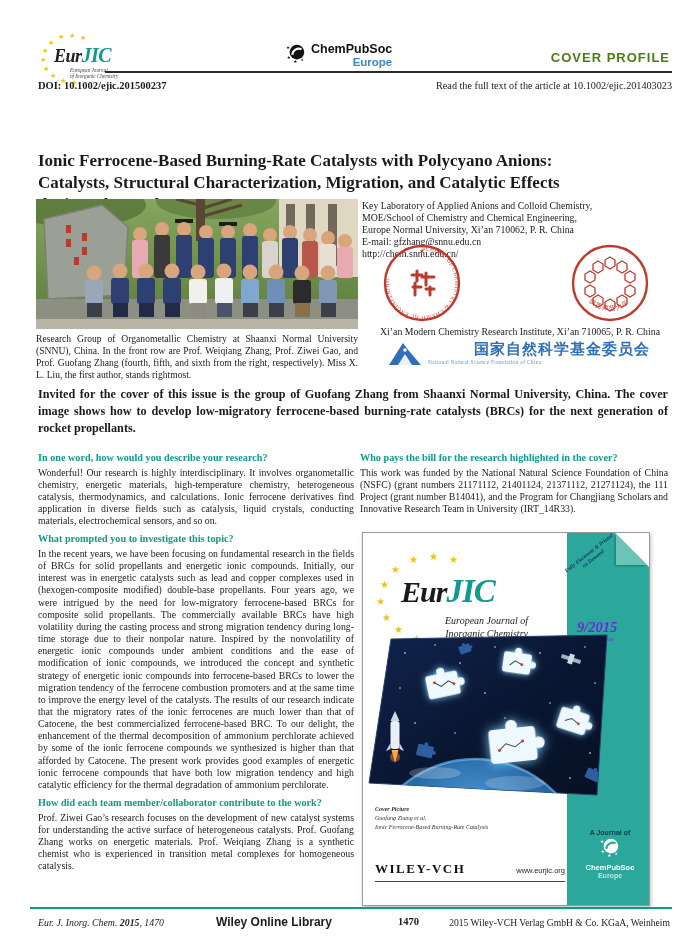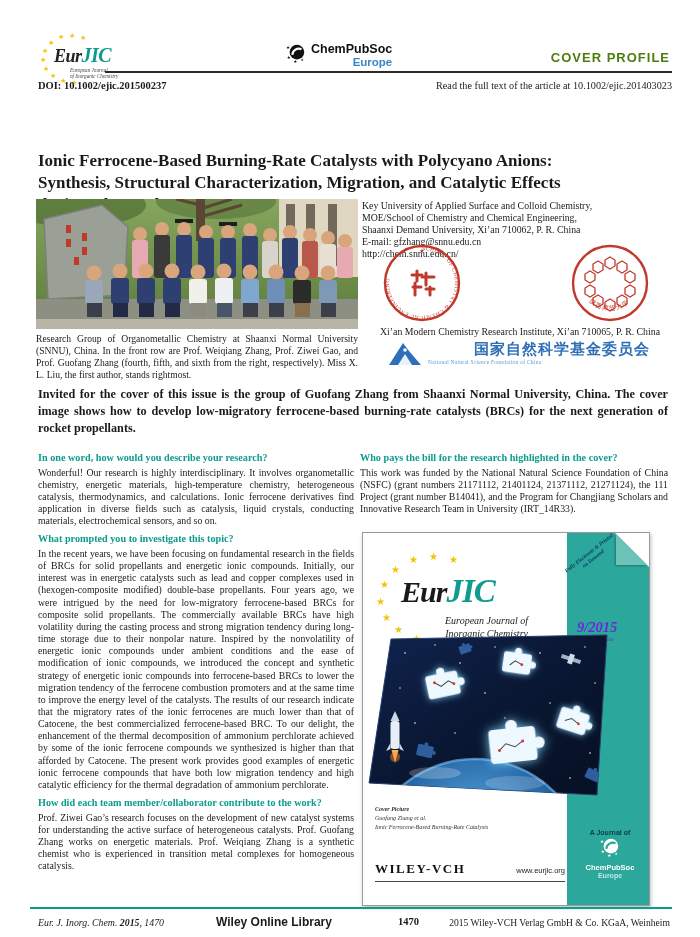--- a/index.html
+++ b/index.html
@@ -139,21 +139,21 @@
   <div class="sectionlbl">COVER PROFILE</div>
   <div class="hrule"></div>
 
   <div class="doirow">
     <span class="doi">DOI: 10.1002/ejic.201500237</span>
     <span class="readlink">Read the full text of the article at 10.1002/ejic.201403023</span>
   </div>
 
   <h1 class="title">
     <span>Ionic Ferrocene-Based Burning-Rate Catalysts with Polycyano Anions:</span>
-    <span>Synthesis, Structural Characterization, Migration, and Catalytic Effects</span>
+    <span>Catalysts, Structural Characterization, Migration, and Catalytic Effects</span>
     <span>during ChemPubSoc</span>
   </h1>
 
   <div class="photo">
     <svg width="322" height="130" viewBox="0 0 322 130">
       <defs>
         <linearGradient id="bgG" x1="0" y1="0" x2="0" y2="1">
           <stop offset="0" stop-color="#86a55e"></stop>
             <stop offset="0.6" stop-color="#6d8c49"></stop>
             <stop offset="1" stop-color="#5c7a3c"></stop>
@@ -235,23 +235,23 @@
           <rect x="259" y="104" width="15" height="14" fill="#8a6f4d"></rect>
         <circle cx="292" cy="74" r="7.5" fill="#d8a57d"></circle>
           <rect x="283" y="81" width="18" height="24" rx="3" fill="#7f98b5"></rect>
           <rect x="285" y="104" width="15" height="14" fill="#3a3f4a"></rect>
       </g>
     </svg>
   </div>
   <p class="photocap">Research Group of Organometallic Chemistry at Shaanxi Normal University (SNNU), China. In the front row are Prof. Weiqiang Zhang, Prof. Ziwei Gao, and Prof. Guofang Zhang (fourth, fifth, and sixth from the right, respectively). Miss X. L. Liu, the first author, stands rightmost.</p>
 
   <div class="affil">
-    <div>Key University of Applied Surface and Colloid Chemistry,</div>
+    <div>Key Laboratory of Applied Anions and Colloid Chemistry,</div>
     <div>MOE/School of Chemistry and Chemical Engineering,</div>
-    <div>Shaanxi Demand University, Xi’an 710062, P. R. China</div>
+    <div>Europe Normal University, Xi’an 710062, P. R. China</div>
     <div>E-mail: gfzhang@snnu.edu.cn</div>
     <div>http://chem.snnu.edu.cn/</div>
   </div>
 
   <div class="seals">
     <svg width="80" height="80" viewBox="0 0 80 80">
       <defs>
           <path id="arc1" d="M 40 7 a 33 33 0 1 1 -0.01 0"></path>
         </defs>
       <circle cx="40" cy="40" r="37" fill="none" stroke="#c0392b" stroke-width="2.4"></circle>

